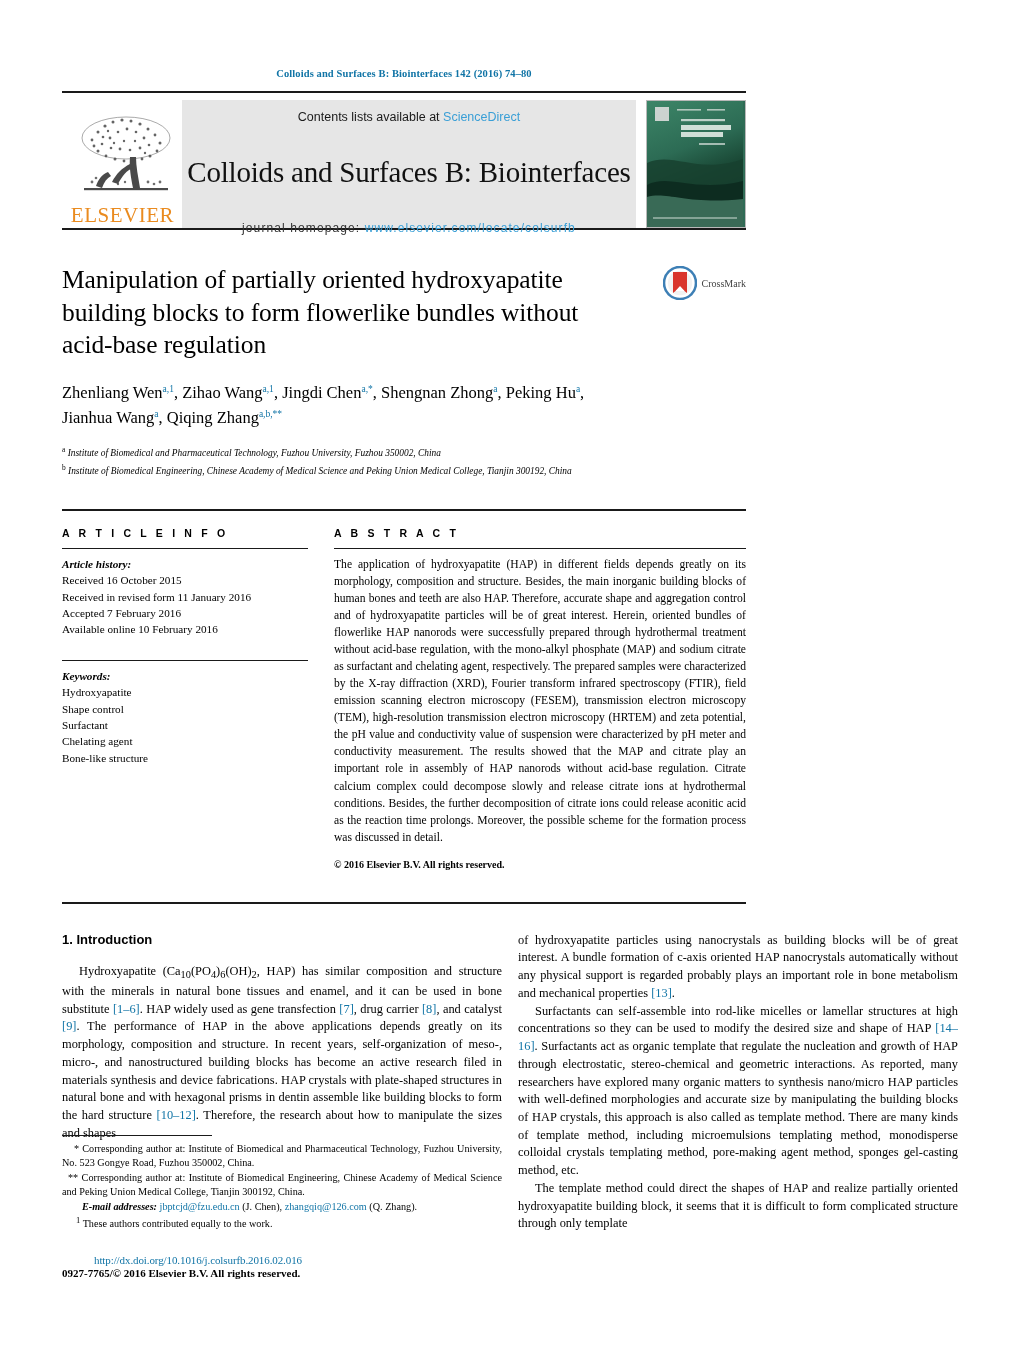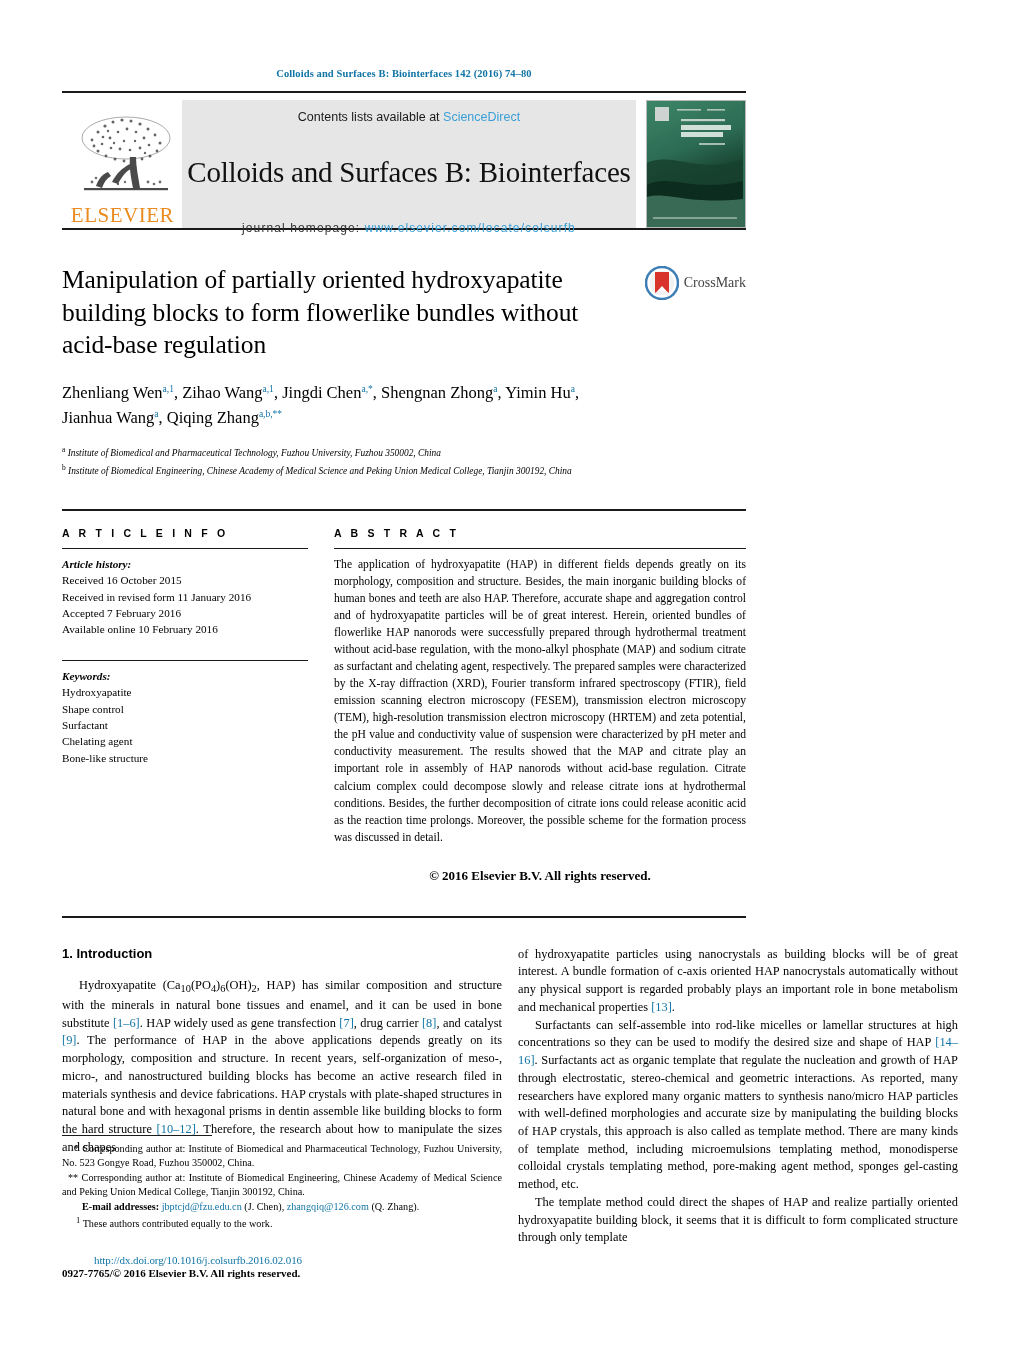--- a/index.html
+++ b/index.html
@@ -137,21 +137,21 @@
   .affil sup { font-style: normal; font-size: 7.4px; }
   .crossmark {
     width: 104px;
     flex: 0 0 104px;
     display: flex;
     align-items: flex-start;
     justify-content: flex-end;
     padding-top: 2px;
   }
   .cm-inner { display:flex; align-items:center; gap:5px; }
-  .cm-label { font-family: "Liberation Serif", serif; font-size: 14px; color: #444; }
+  .cm-label { font-family: "Liberation Serif", serif; font-size: 10px; color: #444; }
 
   
   .rule-mid {
     border-top: 2.2px solid #1a1a1a;
     margin-top: 30px;
   }
   .two-col-head {
     display: flex;
     margin-top: 16px;
   }
@@ -169,24 +169,24 @@
   }
   .info-block { font-size: 11.2px; line-height: 1.46; }
   .info-head { font-style: italic; font-weight: bold; }
   .abstract-text {
     font-size: 11.6px;
     line-height: 1.47;
     text-align: justify;
     font-family: "Liberation Serif", serif;
   }
   .copyright-line {
-    text-align: center;
-    font-size: 13px;
+    text-align: left;
+    font-size: 10px;
     font-weight: bold;
-    margin-top: 22px;
+    margin-top: 13px;
   }
 
   
   .rule-body {
     border-top: 2.4px solid #1a1a1a;
     margin-top: 32px;
   }
   .body-cols {
     display: flex;
     margin-top: 28px;
@@ -224,21 +224,21 @@
     margin-bottom: 6px;
   }
   .fn {
     font-size: 10.2px;
     line-height: 1.42;
     text-align: justify;
     font-family: "Liberation Serif", serif;
     margin: 0;
   }
   .fn .marker { }
-  .fn-email { font-weight: bold; }
+  .fn-email { font-style: italic; font-weight: bold; }
   .link { color: #1074a6; }
   .doi-block { margin-top: 22px; }
   .doi-line { font-size: 11px; color: #1074a6; font-weight: normal; letter-spacing: -.1px; padding-left: 32px; }
   .issn-line { font-size: 11px; font-weight: bold; margin-top: 1px; }
 </style>
 </head>
 <body>
 
 <div class="page">
 
@@ -349,21 +349,21 @@
 
   <div class="title-wrap">
     <div class="title-col">
       <h1 class="art-title">Manipulation of partially oriented hydroxyapatite building blocks to form flowerlike bundles without acid-base regulation</h1>
 
       <div class="authors">
         <span>Zhenliang Wen</span><sup>a,1</sup>,
         <span>Zihao Wang</span><sup>a,1</sup>,
         <span>Jingdi Chen</span><sup>a,*</sup>,
         <span>Shengnan Zhong</span><sup>a</sup>,
-        <span>Yimin Hu</span><sup>a</sup>,<br>
+        <span>Peking Hu</span><sup>a</sup>,<br>
         <span>Jianhua Wang</span><sup>a</sup>,
         <span>Qiqing Zhang</span><sup>a,b,**</sup>
       </div>
 
       <div class="affil">
         <div><sup>a</sup> <span>Institute of Biomedical and Pharmaceutical Technology, Fuzhou University, Fuzhou 350002, China</span></div>
         <div><sup>b</sup> <span>Institute of Biomedical Engineering, Chinese Academy of Medical Science and Peking Union Medical College, Tianjin 300192, China</span></div>
       </div>
     </div>
 

